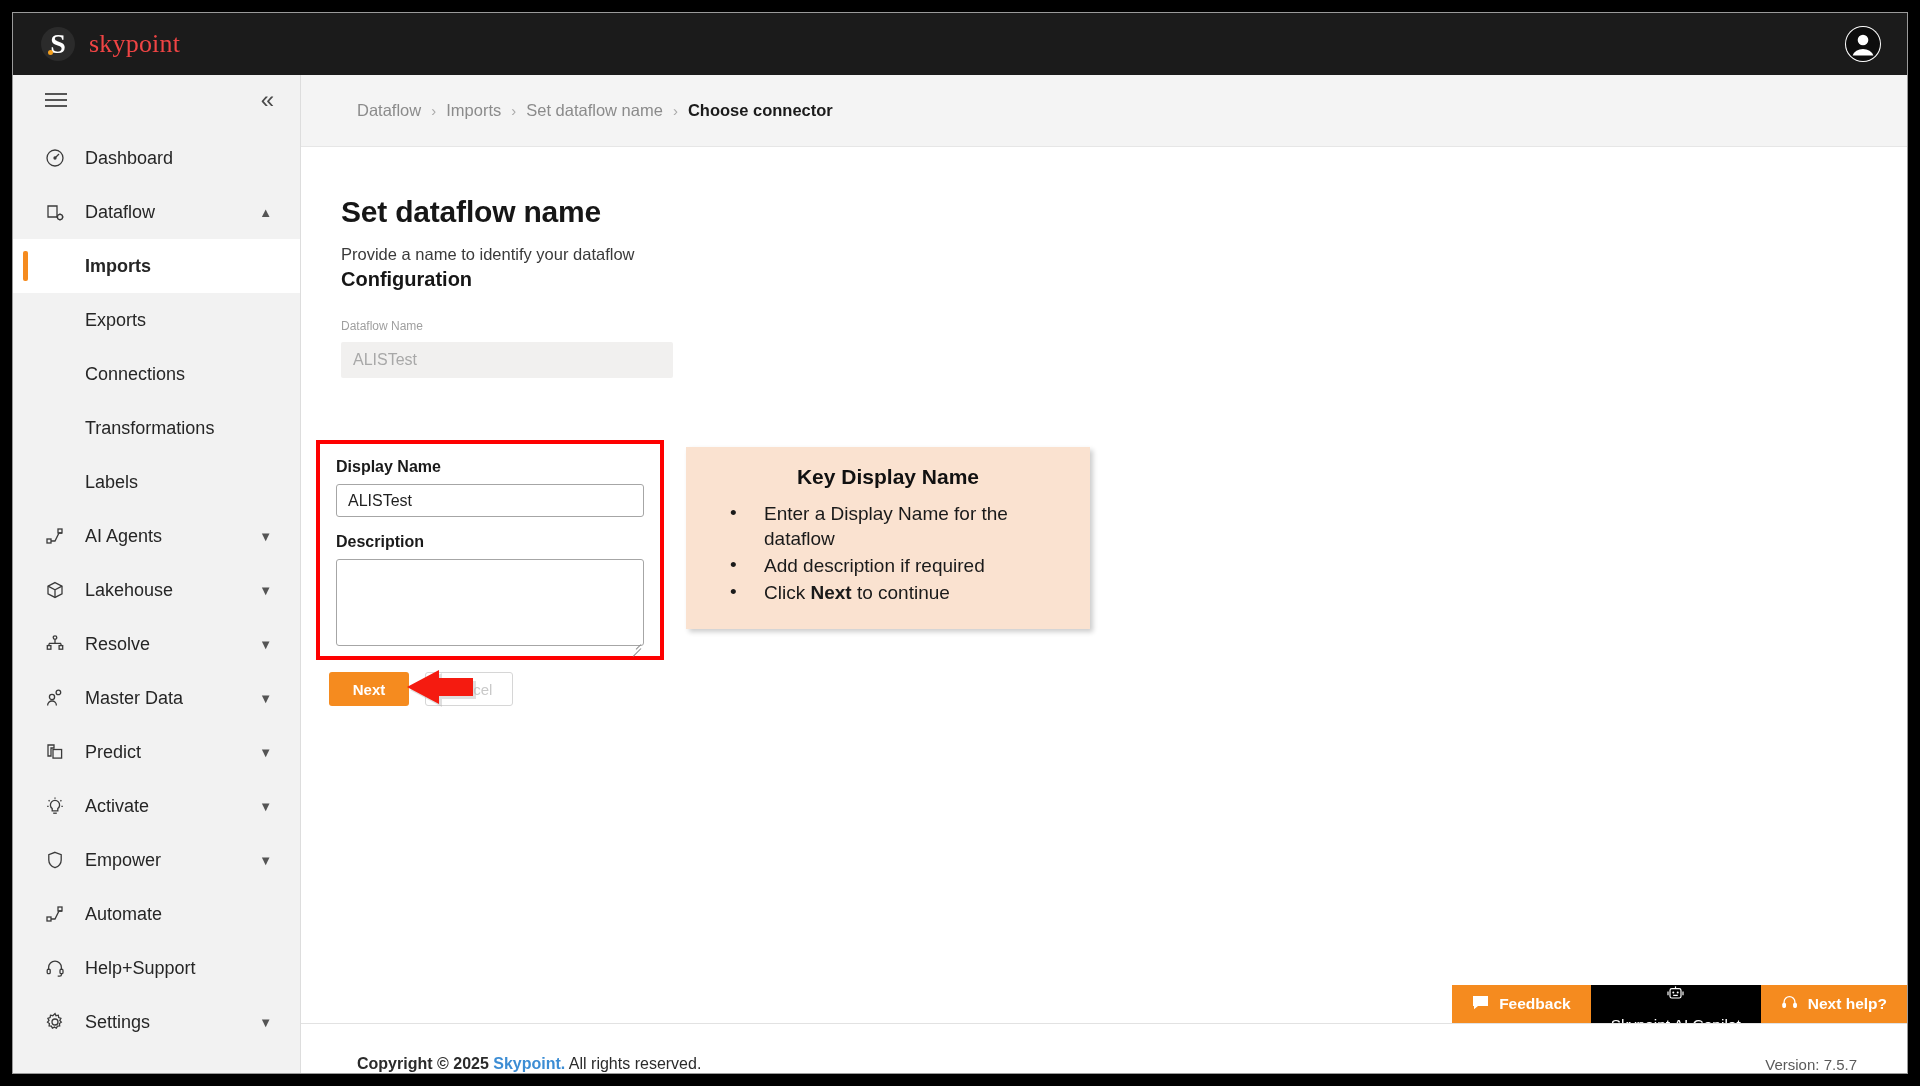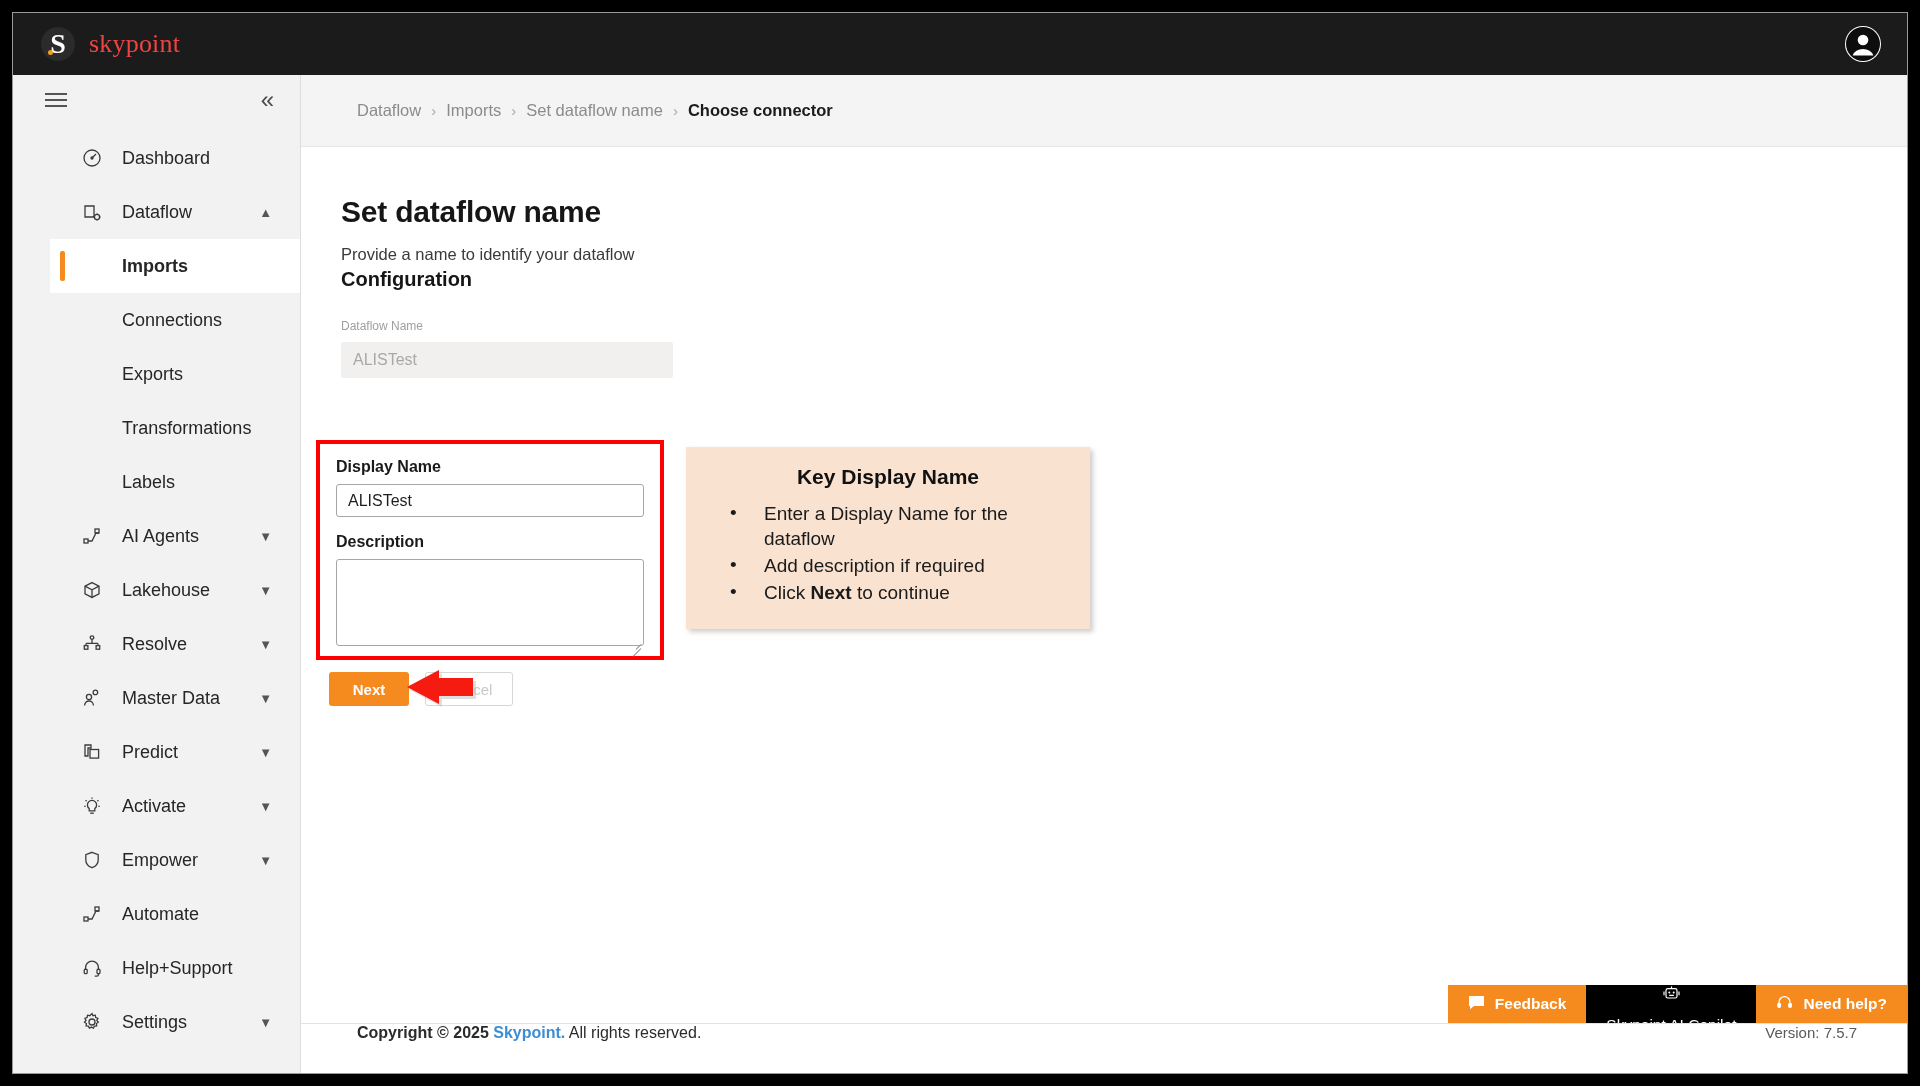--- a/index.html
+++ b/index.html
@@ -61,21 +61,21 @@
     overflow: hidden;
   }
   .sb-head {
     height: 50px; display: flex; align-items: center;
     justify-content: space-between; padding: 0 26px 0 32px;
   }
   .hamburger { display: flex; flex-direction: column; gap: 4px; cursor: pointer; }
   .hamburger span { display: block; width: 22px; height: 2px; background: #555; }
   .collapse { color: #4a4a4a; font-size: 24px; line-height: 1; cursor: pointer; }
 
-  .nav { margin-top: 6px; padding-left: 37px; }
+  .nav { margin-top: 6px; }
   .nav-item {
     display: flex; align-items: center;
     height: 54px; padding-left: 32px; position: relative;
     cursor: pointer; color: #262626; font-size: 18px;
   }
   .nav-item .ico {
     width: 26px; margin-right: 14px; display: flex;
     align-items: center; justify-content: flex-start;
   }
   .nav-item .chev {
@@ -203,21 +203,21 @@
   }
   .w-feedback { background: #f58b1f; }
   .w-copilot  { background: #000000; font-weight: 400; flex-direction: column; }
   .w-help     { background: #f58b1f; }
 
   
   .footer {
     position: absolute; left: 288px; bottom: 0;
     width: 1608px; height: 50px; background: #ffffff;
     border-top: 1px solid #e2e2e2;
-    display: flex; align-items: flex-start; justify-content: space-between;
+    display: flex; align-items: flex-end; justify-content: space-between;
     padding: 0 52px 0 56px;
     gap: 36px;
   }
   .copyright { font-size: 16px; color: #2b2b2b; }
   .copyright .cw { font-weight: 700; }
   .copyright .brandlink { color: #3c8dd4; font-weight: 700; cursor: pointer; }
   .version { font-size: 15px; color: #5a5a5a; }
 </style>
 </head>
 <body>
@@ -273,24 +273,24 @@
           </svg>
         </span>
         <span>Dataflow</span>
         <span class="chev">▲</span>
       </div>
 
       <div class="nav-sub active">
         <span>Imports</span>
       </div>
       <div class="nav-sub">
+        <span>Exports</span>
+      </div>
+      <div class="nav-sub">
         <span>Connections</span>
-      </div>
-      <div class="nav-sub">
-        <span>Exports</span>
       </div>
       <div class="nav-sub">
         <span>Transformations</span>
       </div>
       <div class="nav-sub">
         <span>Labels</span>
       </div>
 
       <div class="nav-item">
         <span class="ico">
@@ -500,21 +500,21 @@
       <span>Skypoint AI Copilot</span>
     </div>
     <div class="w-btn w-help">
       <span>
         <svg width="17" height="17" viewBox="0 0 20 20" fill="none" stroke="#ffffff" stroke-width="1.5">
           <path d="M3.6 12V9.6a6.4 6.4 0 0 1 12.8 0V12"></path>
           <rect x="2.2" y="11" width="3" height="4.6" rx="1.2" fill="#ffffff"></rect>
           <rect x="15" y="11" width="3" height="4.6" rx="1.2" fill="#ffffff"></rect>
         </svg>
       </span>
-      <span>Need help?</span>
+      <span>Next help?</span>
     </div>
   </div>
 
   <div class="footer">
     <div class="copyright">
       <span class="cw">Copyright © 2025</span>
       <span class="brandlink">Skypoint.</span>
       <span>All rights reserved.</span>
     </div>
     <div class="version">Version: 7.5.7</div>

